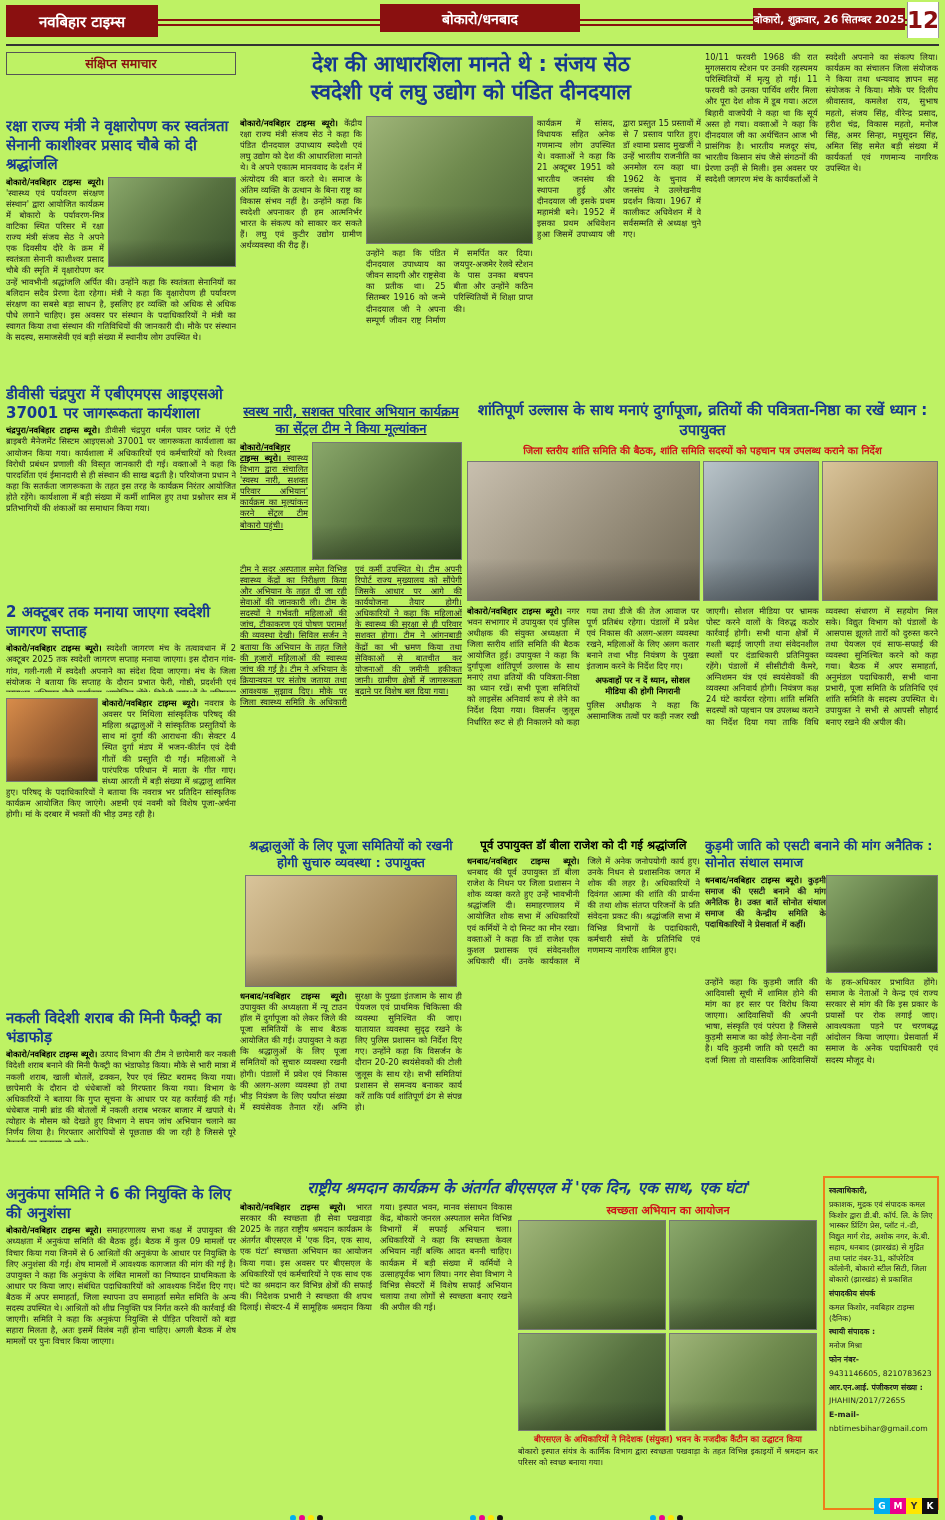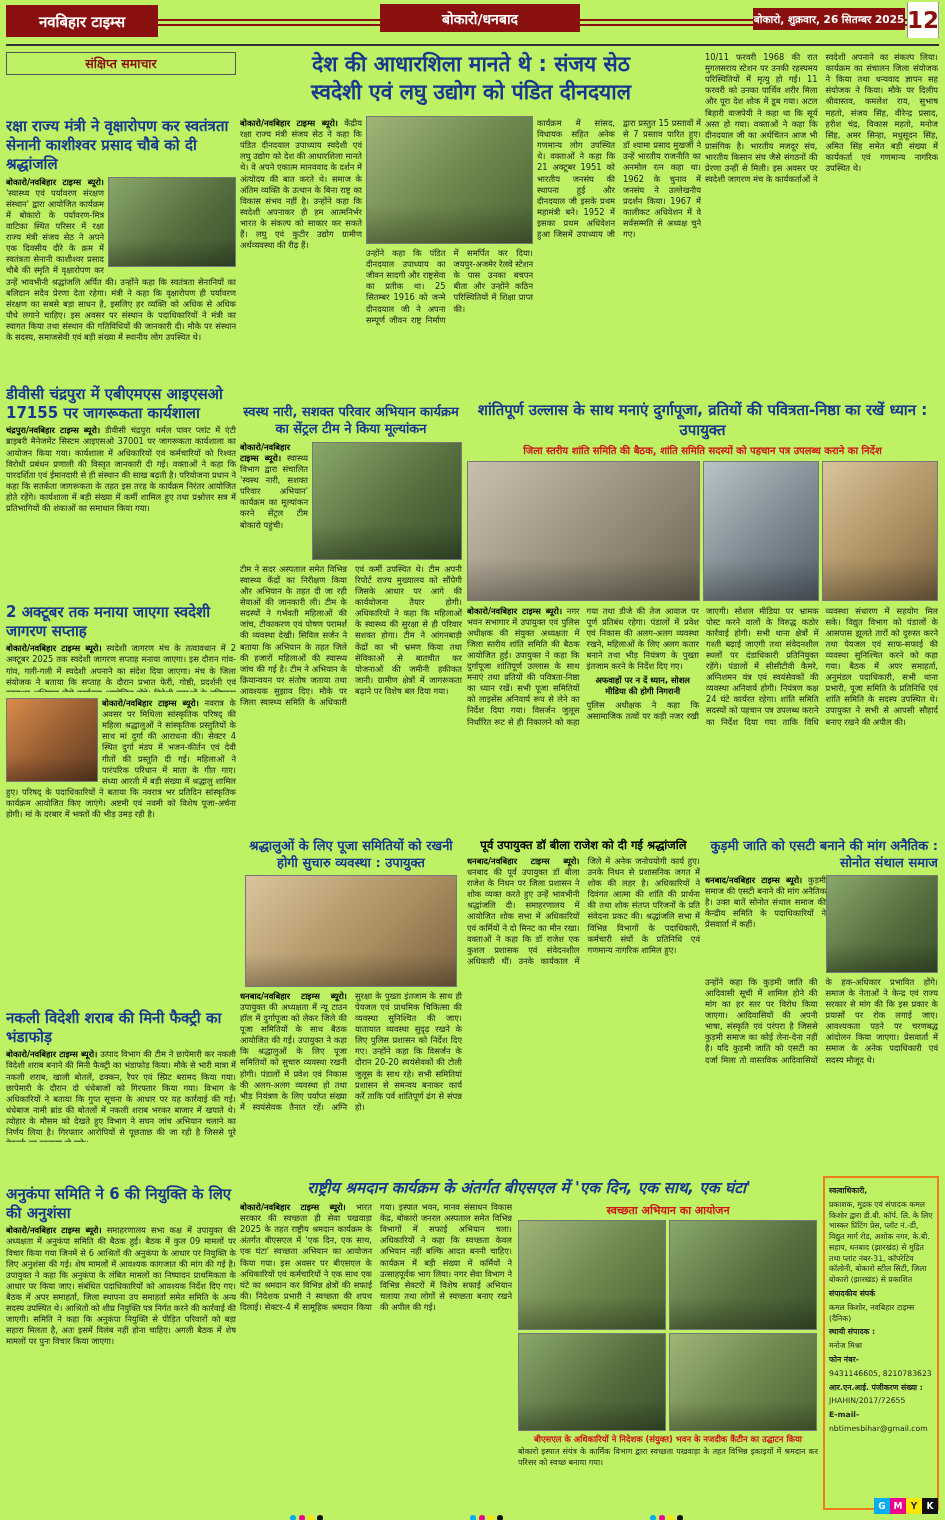--- a/index.html
+++ b/index.html
@@ -78,21 +78,21 @@
 
     <div class="brief-art" style="height:262px;">
       <h3>रक्षा राज्य मंत्री ने वृक्षारोपण कर स्वतंत्रता सेनानी काशीश्वर प्रसाद चौबे को दी श्रद्धांजलि</h3>
       <div class="body-text">
         <div class="photo p-green" style="float:right; width:128px; height:90px; margin:0 0 3px 4px;"></div>
         <p><b>बोकारो/नवबिहार टाइम्स ब्यूरो।</b> <span>'स्वास्थ्य एवं पर्यावरण संरक्षण संस्थान' द्वारा आयोजित कार्यक्रम में बोकारो के पर्यावरण-मित्र वाटिका स्थित परिसर में रक्षा राज्य मंत्री संजय सेठ ने अपने एक दिवसीय दौरे के क्रम में स्वतंत्रता सेनानी काशीश्वर प्रसाद चौबे की स्मृति में वृक्षारोपण कर उन्हें भावभीनी श्रद्धांजलि अर्पित की। उन्होंने कहा कि स्वतंत्रता सेनानियों का बलिदान सदैव प्रेरणा देता रहेगा। मंत्री ने कहा कि वृक्षारोपण ही पर्यावरण संरक्षण का सबसे बड़ा साधन है, इसलिए हर व्यक्ति को अधिक से अधिक पौधे लगाने चाहिए। इस अवसर पर संस्थान के पदाधिकारियों ने मंत्री का स्वागत किया तथा संस्थान की गतिविधियों की जानकारी दी। मौके पर संस्थान के सदस्य, समाजसेवी एवं बड़ी संख्या में स्थानीय लोग उपस्थित थे।</span></p>
       </div>
     </div>
 
     <div class="brief-art" style="height:212px;">
-      <h3>डीवीसी चंद्रपुरा में एबीएमएस आइएसओ 17155 पर जागरूकता कार्यशाला</h3>
+      <h3>डीवीसी चंद्रपुरा में एबीएमएस आइएसओ 37001 पर जागरूकता कार्यशाला</h3>
       <div class="body-text">
         <p><b>चंद्रपुरा/नवबिहार टाइम्स ब्यूरो।</b> <span>डीवीसी चंद्रपुरा थर्मल पावर प्लांट में एंटी ब्राइबरी मैनेजमेंट सिस्टम आइएसओ 37001 पर जागरूकता कार्यशाला का आयोजन किया गया। कार्यशाला में अधिकारियों एवं कर्मचारियों को रिश्वत विरोधी प्रबंधन प्रणाली की विस्तृत जानकारी दी गई। वक्ताओं ने कहा कि पारदर्शिता एवं ईमानदारी से ही संस्थान की साख बढ़ती है। परियोजना प्रधान ने कहा कि सतर्कता जागरूकता के तहत इस तरह के कार्यक्रम निरंतर आयोजित होते रहेंगे। कार्यशाला में बड़ी संख्या में कर्मी शामिल हुए तथा प्रश्नोत्तर सत्र में प्रतिभागियों की शंकाओं का समाधान किया गया।</span></p>
       </div>
     </div>
 
     <div class="brief-art" style="height:126px;">
       <h3>2 अक्टूबर तक मनाया जाएगा स्वदेशी जागरण सप्ताह</h3>
       <div class="body-text">
         <p><b>बोकारो/नवबिहार टाइम्स ब्यूरो।</b> <span>स्वदेशी जागरण मंच के तत्वावधान में 2 अक्टूबर 2025 तक स्वदेशी जागरण सप्ताह मनाया जाएगा। इस दौरान गांव-गांव, गली-गली में स्वदेशी अपनाने का संदेश दिया जाएगा। मंच के जिला संयोजक ने बताया कि सप्ताह के दौरान प्रभात फेरी, गोष्ठी, प्रदर्शनी एवं हस्ताक्षर अभियान जैसे कार्यक्रम आयोजित होंगे। विदेशी वस्तुओं के बहिष्कार एवं स्वदेशी वस्तुओं के उपयोग का संकल्प दिलाया जाएगा।</span></p>
       </div>
@@ -136,21 +136,21 @@
   </div>
 
   <div class="abs body-text cols2" style="left:537px; top:118px; width:164px; height:282px; overflow:hidden;">
     <p><span>कार्यक्रम में सांसद, विधायक सहित अनेक गणमान्य लोग उपस्थित थे। वक्ताओं ने कहा कि 21 अक्टूबर 1951 को भारतीय जनसंघ की स्थापना हुई और दीनदयाल जी इसके प्रथम महामंत्री बने। 1952 में इसका प्रथम अधिवेशन हुआ जिसमें उपाध्याय जी द्वारा प्रस्तुत 15 प्रस्तावों में से 7 प्रस्ताव पारित हुए। डॉ श्यामा प्रसाद मुखर्जी ने उन्हें भारतीय राजनीति का अनमोल रत्न कहा था। 1962 के चुनाव में जनसंघ ने उल्लेखनीय प्रदर्शन किया। 1967 में कालीकट अधिवेशन में वे सर्वसम्मति से अध्यक्ष चुने गए।</span></p>
   </div>
 
   <div class="abs body-text cols2" style="left:705px; top:52px; width:233px; height:346px; overflow:hidden;">
     <p><span>10/11 फरवरी 1968 की रात मुगलसराय स्टेशन पर उनकी रहस्यमय परिस्थितियों में मृत्यु हो गई। 11 फरवरी को उनका पार्थिव शरीर मिला और पूरा देश शोक में डूब गया। अटल बिहारी वाजपेयी ने कहा था कि सूर्य अस्त हो गया। वक्ताओं ने कहा कि दीनदयाल जी का अर्थचिंतन आज भी प्रासंगिक है। भारतीय मजदूर संघ, भारतीय किसान संघ जैसे संगठनों की प्रेरणा उन्हीं से मिली। इस अवसर पर स्वदेशी जागरण मंच के कार्यकर्ताओं ने स्वदेशी अपनाने का संकल्प लिया। कार्यक्रम का संचालन जिला संयोजक ने किया तथा धन्यवाद ज्ञापन सह संयोजक ने किया। मौके पर दिलीप श्रीवास्तव, कमलेश राय, सुभाष महतो, संजय सिंह, वीरेन्द्र प्रसाद, हरीश चंद्र, विकास महतो, मनोज सिंह, अमर सिन्हा, मधुसूदन सिंह, अमित सिंह समेत बड़ी संख्या में कार्यकर्ता एवं गणमान्य नागरिक उपस्थित थे।</span></p>
   </div>
 
-  <div class="abs" style="left:240px; top:404px; width:222px; height:430px; overflow:hidden;">
+  <div class="abs" style="left:240px; top:404px; width:222px; height:430px; overflow:hidden;text-decoration:underline;">
     <div class="head-blue" style="font-size:13px; line-height:1.3; text-align:center; margin-bottom:4px;">स्वस्थ नारी, सशक्त परिवार अभियान कार्यक्रम का सेंट्रल टीम ने किया मूल्यांकन</div>
     <div style="display:flex; gap:4px; margin-bottom:4px;">
       <div class="body-text" style="flex:1;">
         <p><b>बोकारो/नवबिहार टाइम्स ब्यूरो।</b> <span>स्वास्थ्य विभाग द्वारा संचालित 'स्वस्थ नारी, सशक्त परिवार अभियान' कार्यक्रम का मूल्यांकन करने सेंट्रल टीम बोकारो पहुंची।</span></p>
       </div>
       <div class="photo p-green" style="width:150px; height:118px; flex:none;"></div>
     </div>
     <div class="body-text cols2" style="height:250px; overflow:hidden;">
       <p><span>टीम ने सदर अस्पताल समेत विभिन्न स्वास्थ्य केंद्रों का निरीक्षण किया और अभियान के तहत दी जा रही सेवाओं की जानकारी ली। टीम के सदस्यों ने गर्भवती महिलाओं की जांच, टीकाकरण एवं पोषण परामर्श की व्यवस्था देखी। सिविल सर्जन ने बताया कि अभियान के तहत जिले की हजारों महिलाओं की स्वास्थ्य जांच की गई है। टीम ने अभियान के क्रियान्वयन पर संतोष जताया तथा आवश्यक सुझाव दिए। मौके पर जिला स्वास्थ्य समिति के अधिकारी एवं कर्मी उपस्थित थे। टीम अपनी रिपोर्ट राज्य मुख्यालय को सौंपेगी जिसके आधार पर आगे की कार्ययोजना तैयार होगी। अधिकारियों ने कहा कि महिलाओं के स्वास्थ्य की सुरक्षा से ही परिवार सशक्त होगा। टीम ने आंगनबाड़ी केंद्रों का भी भ्रमण किया तथा सेविकाओं से बातचीत कर योजनाओं की जमीनी हकीकत जानी। ग्रामीण क्षेत्रों में जागरूकता बढ़ाने पर विशेष बल दिया गया।</span></p>
     </div>
@@ -180,22 +180,22 @@
   </div>
 
   <div class="abs" style="left:467px; top:838px; width:233px; height:332px; overflow:hidden;">
     <div style="font-size:11.5px; font-weight:bold; text-align:center; line-height:1.3; margin-bottom:3px; color:#000;">पूर्व उपायुक्त डॉ बीला राजेश को दी गई श्रद्धांजलि</div>
     <div class="body-text cols2" style="height:300px; overflow:hidden;">
       <p><b>धनबाद/नवबिहार टाइम्स ब्यूरो।</b> <span>धनबाद की पूर्व उपायुक्त डॉ बीला राजेश के निधन पर जिला प्रशासन ने शोक व्यक्त करते हुए उन्हें भावभीनी श्रद्धांजलि दी। समाहरणालय में आयोजित शोक सभा में अधिकारियों एवं कर्मियों ने दो मिनट का मौन रखा। वक्ताओं ने कहा कि डॉ राजेश एक कुशल प्रशासक एवं संवेदनशील अधिकारी थीं। उनके कार्यकाल में जिले में अनेक जनोपयोगी कार्य हुए। उनके निधन से प्रशासनिक जगत में शोक की लहर है। अधिकारियों ने दिवंगत आत्मा की शांति की प्रार्थना की तथा शोक संतप्त परिजनों के प्रति संवेदना प्रकट की। श्रद्धांजलि सभा में विभिन्न विभागों के पदाधिकारी, कर्मचारी संघों के प्रतिनिधि एवं गणमान्य नागरिक शामिल हुए।</span></p>
     </div>
   </div>
 
   <div class="abs" style="left:705px; top:838px; width:233px; height:332px; overflow:hidden;">
-    <div class="head-blue" style="font-size:13px; line-height:1.3; text-align:right; margin-bottom:3px;">कुड़मी जाति को एसटी बनाने की मांग अनैतिक : सोनोत संथाल समाज</div>
-    <div style="display:flex; gap:0; margin-bottom:4px;">
+    <div class="head-blue" style="font-size:13px; line-height:1.3; text-align:left; margin-bottom:3px;">कुड़मी जाति को एसटी बनाने की मांग अनैतिक : सोनोत संथाल समाज</div>
+    <div style="display:flex; gap:0; margin-bottom:4px;font-weight:bold;">
       <div class="body-text" style="flex:1;">
         <p><b>धनबाद/नवबिहार टाइम्स ब्यूरो।</b> <span>कुड़मी समाज की एसटी बनाने की मांग अनैतिक है। उक्त बातें सोनोत संथाल समाज की केन्द्रीय समिति के पदाधिकारियों ने प्रेसवार्ता में कहीं।</span></p>
       </div>
       <div class="photo p-green" style="width:112px; height:98px; flex:none;"></div>
     </div>
     <div class="body-text cols2" style="height:176px; overflow:hidden;">
       <p><span>उन्होंने कहा कि कुड़मी जाति की आदिवासी सूची में शामिल होने की मांग का हर स्तर पर विरोध किया जाएगा। आदिवासियों की अपनी भाषा, संस्कृति एवं परंपरा है जिससे कुड़मी समाज का कोई लेना-देना नहीं है। यदि कुड़मी जाति को एसटी का दर्जा मिला तो वास्तविक आदिवासियों के हक-अधिकार प्रभावित होंगे। समाज के नेताओं ने केन्द्र एवं राज्य सरकार से मांग की कि इस प्रकार के प्रयासों पर रोक लगाई जाए। आवश्यकता पड़ने पर चरणबद्ध आंदोलन किया जाएगा। प्रेसवार्ता में समाज के अनेक पदाधिकारी एवं सदस्य मौजूद थे।</span></p>
     </div>
   </div>
 

